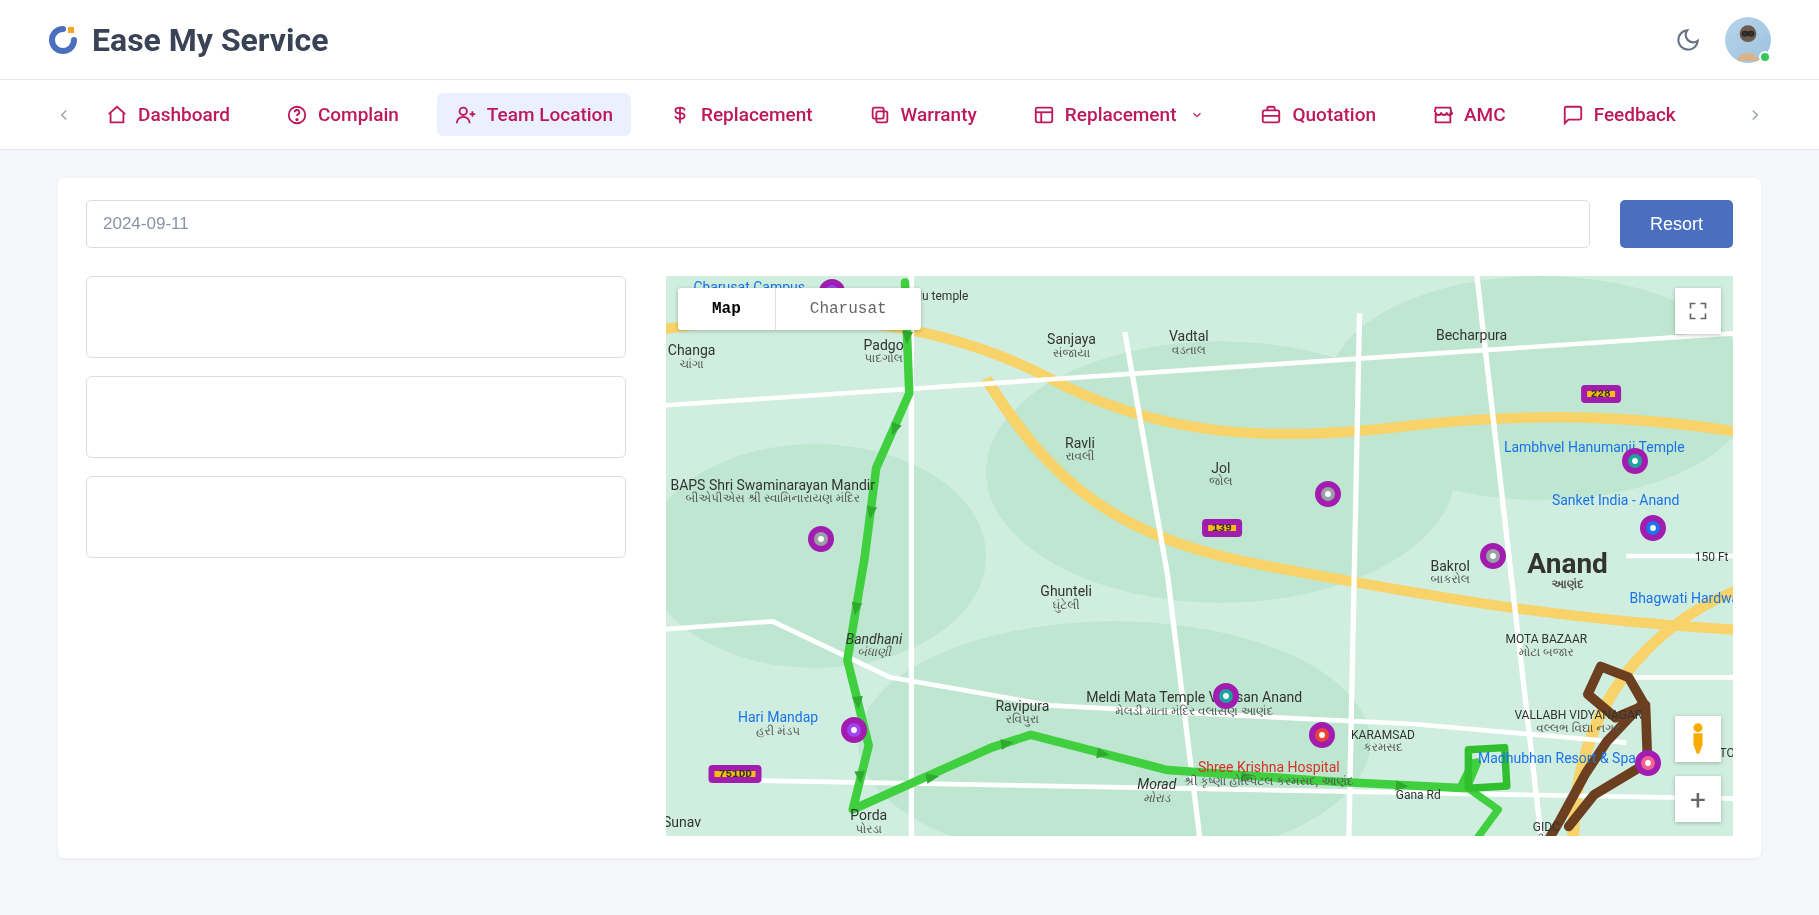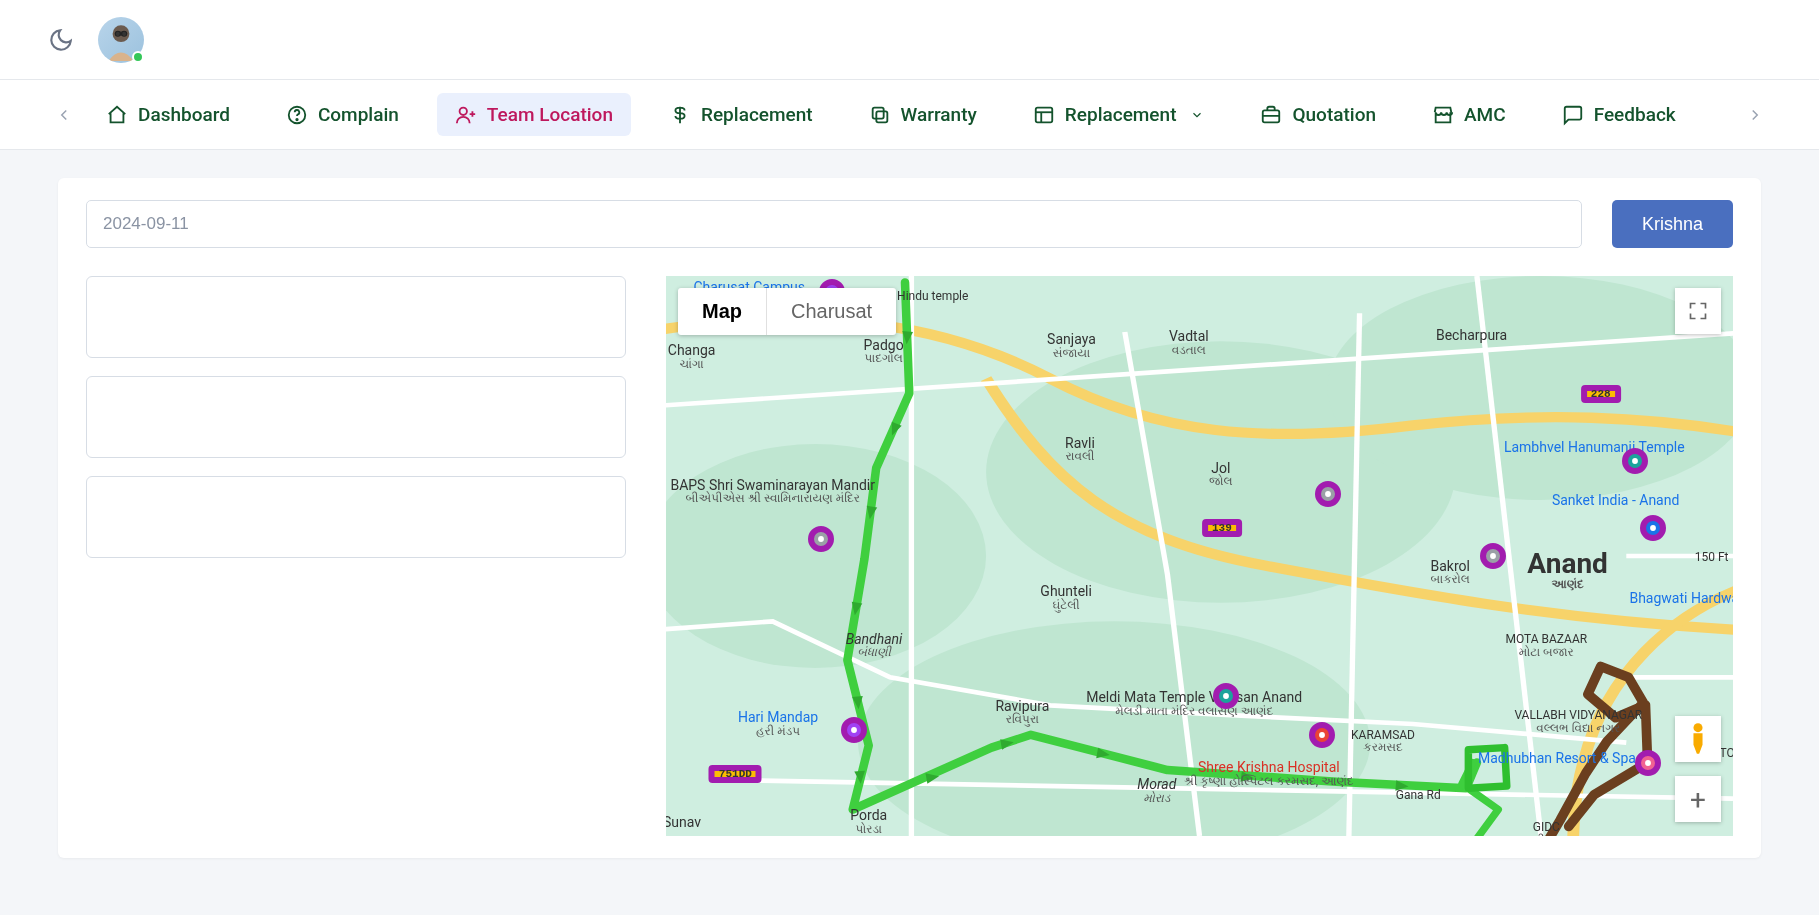--- a/index.html
+++ b/index.html
@@ -15,21 +15,21 @@
   .moon-icon { width: 26px; height: 26px; color: #6a7384; }
   .avatar-wrap { position: relative; width: 46px; height: 46px; }
   .avatar { width: 46px; height: 46px; border-radius: 50%; background: linear-gradient(135deg,#b8d4ea,#9cc2de); display: flex; align-items: center; justify-content: center; overflow: hidden; }
   .avatar svg { width: 42px; height: 42px; }
   .avatar-dot { position: absolute; right: 0; bottom: 0; width: 12px; height: 12px; background: #34c759; border: 2px solid #fff; border-radius: 50%; }
 
   
   .navwrap { background: #fff; border-bottom: 1px solid #e5e8ec; display: flex; align-items: center; padding: 0 48px; height: 70px; gap: 8px; }
   .nav-arrow { width: 32px; height: 32px; display: flex; align-items: center; justify-content: center; color: #9aa3b2; cursor: pointer; }
   .nav-tabs { flex: 1; display: flex; align-items: center; gap: 20px; overflow: hidden; }
-  .tab { display: flex; align-items: center; gap: 10px; padding: 10px 18px; border-radius: 6px; color: #14532d; font-size: 19px; font-weight: 500; cursor: pointer; white-space: nowrap; }
+  .tab { display: flex; align-items: center; gap: 10px; padding: 10px 18px; border-radius: 6px; color: #be185d; font-size: 19px; font-weight: 500; cursor: pointer; white-space: nowrap; }
   .tab svg { width: 22px; height: 22px; stroke: currentColor; fill: none; stroke-width: 2; }
   .tab.active { background: #eaf0fd; color: #be185d; }
   .tab .chev { width: 14px; height: 14px; margin-left: 4px; }
 
   
   .page { padding: 28px 58px; }
   .card { background: #fff; border-radius: 6px; box-shadow: 0 1px 3px rgba(0,0,0,.05); overflow: hidden; }
   .card-header { background: #6a94e8; color: #fff; font-size: 22px; font-weight: 600; padding: 22px 28px; }
   .card-body { padding: 22px 28px; }
 
@@ -38,21 +38,21 @@
   .btn-filter { background: #4a6fbf; color: #fff; border: none; border-radius: 5px; height: 48px; padding: 0 30px; font-size: 18px; cursor: pointer; }
 
   .content-row { display: flex; gap: 40px; }
   .staff-col { width: 540px; display: flex; flex-direction: column; gap: 18px; }
   .staff-card { height: 82px; border: 1px solid #d7dde5; border-radius: 6px; }
 
   
   .map { flex: 1; height: 560px; position: relative; overflow: hidden; background: #cfeee0; }
   .map svg.bg { position: absolute; inset: 0; width: 100%; height: 100%; }
   .map-type-switch { position: absolute; top: 12px; left: 12px; background: #fff; border-radius: 3px; display: flex; box-shadow: 0 1px 4px rgba(0,0,0,.25); z-index: 5; }
-  .map-type-switch button { border: none; background: transparent; font-size: 20px; padding: 12px 24px; cursor: pointer; color: #666; }
+  .map-type-switch button { border: none; background: transparent; font-size: 16px; padding: 12px 34px; cursor: pointer; color: #666; font-family: Liberation Mono, monospace; }
   .map-type-switch button.sel { font-weight: 700; color: #000; }
   .map-type-switch button + button { border-left: 1px solid #e0e0e0; }
 
   .map-ctrl { position: absolute; right: 12px; background: #fff; width: 46px; height: 46px; display: flex; align-items: center; justify-content: center; box-shadow: 0 1px 4px rgba(0,0,0,.25); cursor: pointer; z-index: 5; }
   .map-ctrl.full { top: 12px; }
   .map-ctrl.peg  { bottom: 74px; }
   .map-ctrl.plus { bottom: 14px; font-size: 28px; color: #666; }
 
   .map-label { position: absolute; font-size: 14px; line-height: 1.05; color: #333; text-align: center; transform: translate(-50%,-50%); white-space: nowrap; z-index: 3; }
   .map-label .native { display: block; font-size: 12px; color: #555; }
@@ -70,20 +70,29 @@
   .map-badge.blue   { background: #1a73e8; }
   .map-badge.pink   { background: #f06292; }
   .map-badge svg { width: 14px; height: 14px; fill: #fff; }
 
   .track { position: absolute; inset: 0; z-index: 2; }
 </style>
 </head>
 <body>
 
 <div class="topbar">
+  <div class="brand">
+    <span class="logo">
+      <svg viewBox="0 0 30 30">
+          <path d="M15 4 A11 11 0 1 0 26 15" fill="none" stroke="#4a6fbf" stroke-width="6" stroke-linecap="round"></path>
+          <rect x="20" y="2" width="6" height="6" fill="#f5a623"></rect>
+        </svg>
+    </span>
+    <span class="brand-title">Ease My Service</span>
+  </div>
   <div class="top-right">
     <span class="moon-icon">
       <svg viewBox="0 0 24 24" fill="none" stroke="currentColor" stroke-width="2">
           <path d="M21 12.79A9 9 0 1 1 11.21 3 7 7 0 0 0 21 12.79z"></path>
         </svg>
     </span>
     <span class="avatar-wrap">
       <span class="avatar">
         <svg viewBox="0 0 40 40">
           <circle cx="20" cy="14" r="8" fill="#6b5b4f"></circle>
@@ -182,21 +191,21 @@
         <polyline points="9 18 15 12 9 6"></polyline>
       </svg>
   </span>
 </div>
 
 <div class="page">
   <div class="card">
     <div class="card-body">
       <div class="filter-row">
         <input class="date-input" value="2024-09-11" style="">
-        <button class="btn-filter">Krishna</button>
+        <button class="btn-filter">Resort</button>
       </div>
 
       <div class="content-row">
         <div class="staff-col" id="staff-col">
             <div class="staff-card"></div>
             <div class="staff-card"></div>
             <div class="staff-card"></div>
           </div>
 
         <div class="map">

